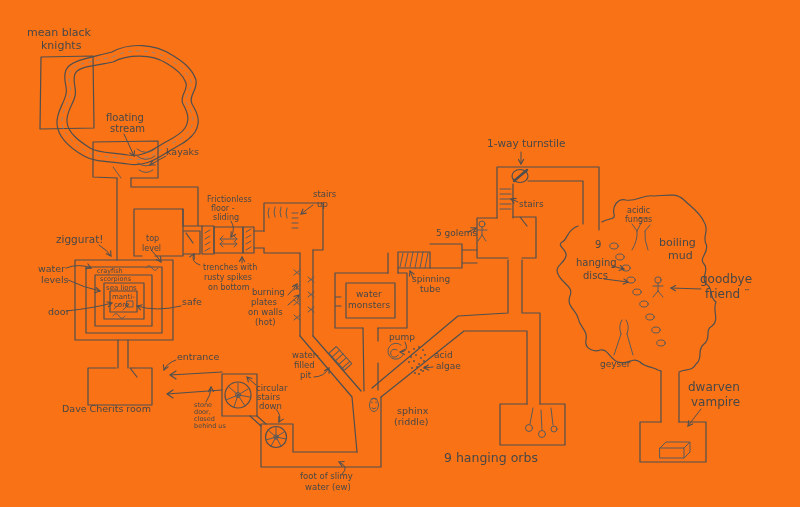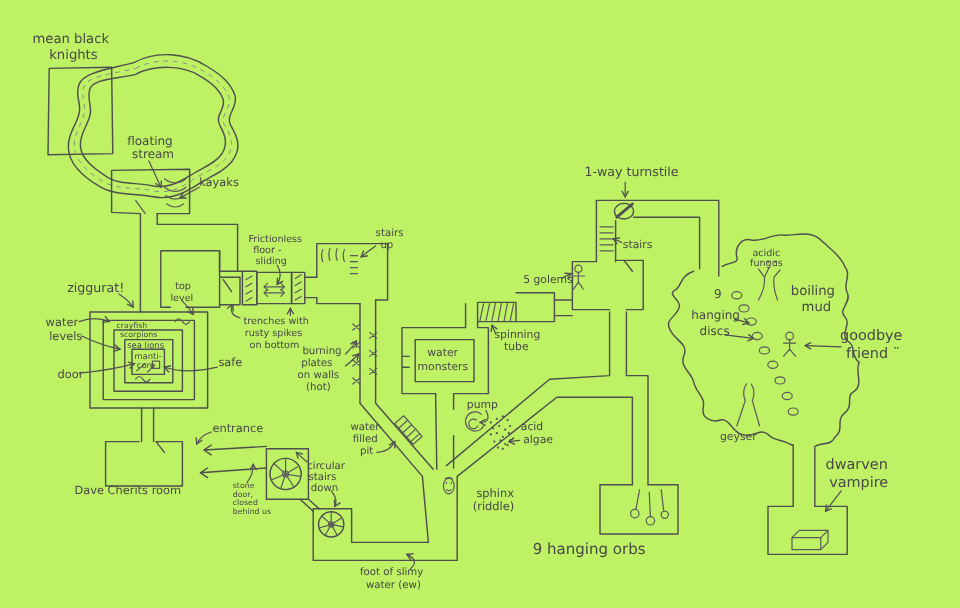--- a/index.html
+++ b/index.html
@@ -1,16 +1,16 @@
 <!DOCTYPE html>
 <html><head>
 <meta charset="utf-8">
 <style>
   html,body{margin:0;padding:0;background:#fcfcfa;}
-  #stage{position:relative;width:800px;height:507px;background:#bef264;overflow:hidden;}
+  #stage{position:relative;width:800px;height:507px;background:#f97316;overflow:hidden;}
   svg{display:block;}
   .lbl{font-family:"DejaVu Sans",sans-serif;fill:#474747;}
   .ink{stroke:#4f4f4f;fill:none;stroke-width:1.2;stroke-linecap:round;stroke-linejoin:round;}
   .thin{stroke:#5a5a5a;fill:none;stroke-width:1;stroke-linecap:round;stroke-linejoin:round;}
   .dash{stroke:#8a8a8a;fill:none;stroke-width:0.8;stroke-dasharray:4 4;}
   .dot{fill:#4f4f4f;stroke:none;}
 </style>
 </head>
 <body>
 

